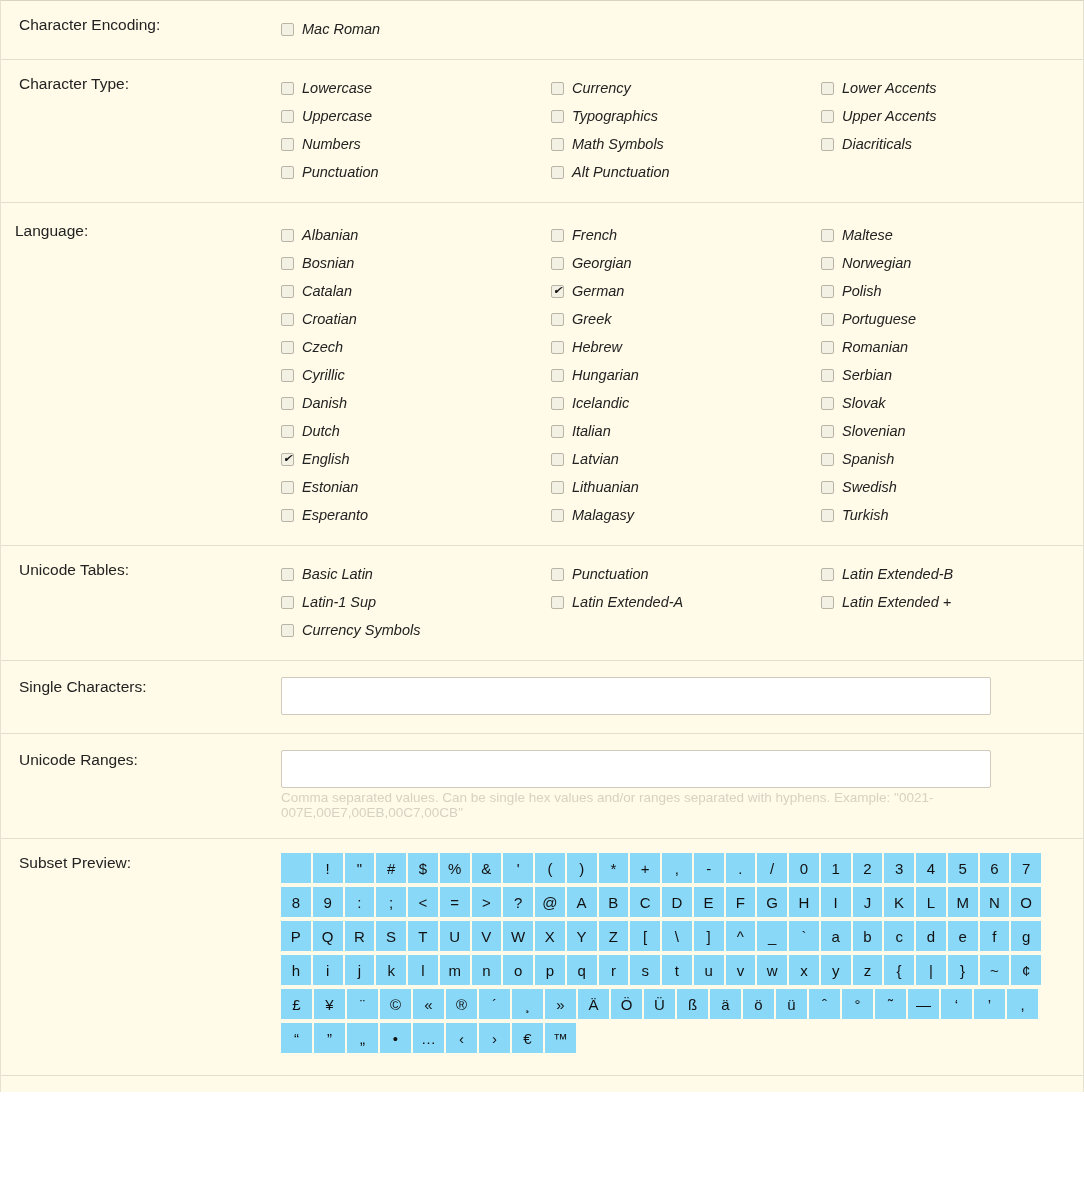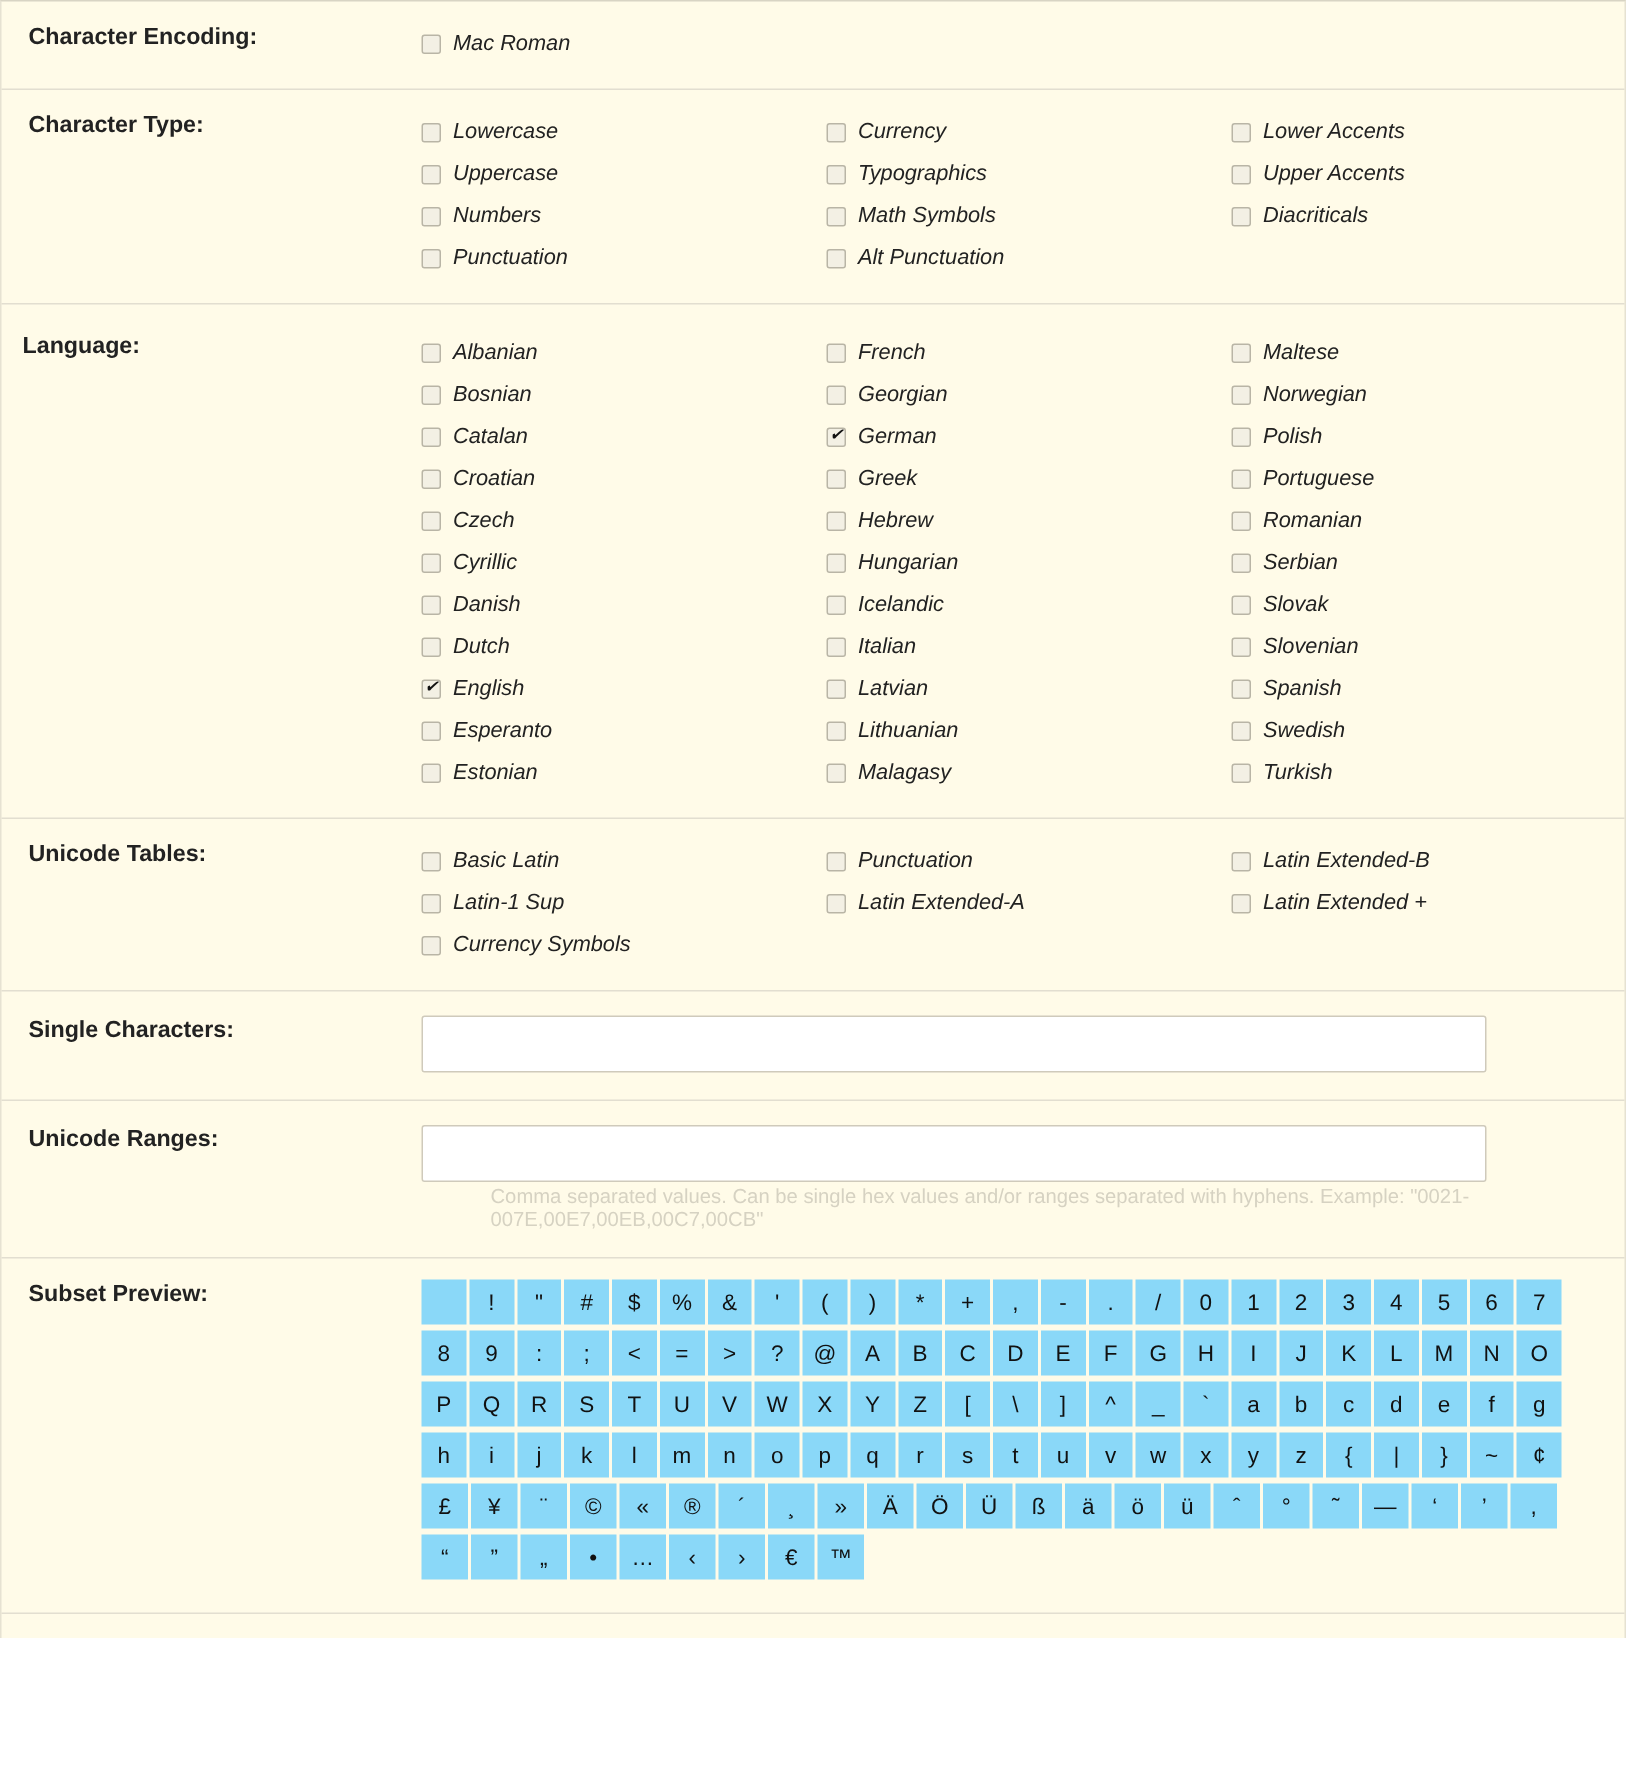--- a/index.html
+++ b/index.html
@@ -24,21 +24,21 @@
     align-items: flex-start;
     border-bottom: 1px solid #e2ded0;
     padding: 14px 0 16px 0;
     min-height: 40px;
   }
   .row-label {
     width: 280px;
     flex: 0 0 280px;
     padding-left: 18px;
     font-size: 15.5px;
-    font-weight: bold;
+    font-weight: normal;
     color: #222222;
     line-height: 20px;
   }
   .row-label.indent { padding-left: 14px; }
   .row-body {
     flex: 1 1 auto;
     display: flex;
     flex-wrap: nowrap;
   }
   .col {
@@ -89,21 +89,20 @@
     padding: 6px 8px;
     font-family: "Liberation Sans", sans-serif;
     color: #222;
   }
   .help {
     width: 680px;
     margin-top: 2px;
     font-size: 13.5px;
     color: #d6d2c2;
     line-height: 15px;
-    margin-left: 46px;
   }
   .preview-wrap {
     width: 760px;
     display: flex;
     flex-wrap: wrap;
     gap: 2px;
   }
   .ch {
     width: 31px;
     height: 30px;
@@ -226,25 +225,25 @@
         <div class="opt">
           <span class="cb"></span>
           <span class="opt-label">Dutch</span>
         </div>
         <div class="opt">
           <span class="cb checked"></span>
           <span class="opt-label">English</span>
         </div>
         <div class="opt">
           <span class="cb"></span>
+          <span class="opt-label">Estonian</span>
+        </div>
+        <div class="opt">
+          <span class="cb"></span>
           <span class="opt-label">Esperanto</span>
-        </div>
-        <div class="opt">
-          <span class="cb"></span>
-          <span class="opt-label">Estonian</span>
         </div>
       </div>
       <div class="col">
         <div class="opt">
           <span class="cb"></span>
           <span class="opt-label">French</span>
         </div>
         <div class="opt">
           <span class="cb"></span>
           <span class="opt-label">Georgian</span>

